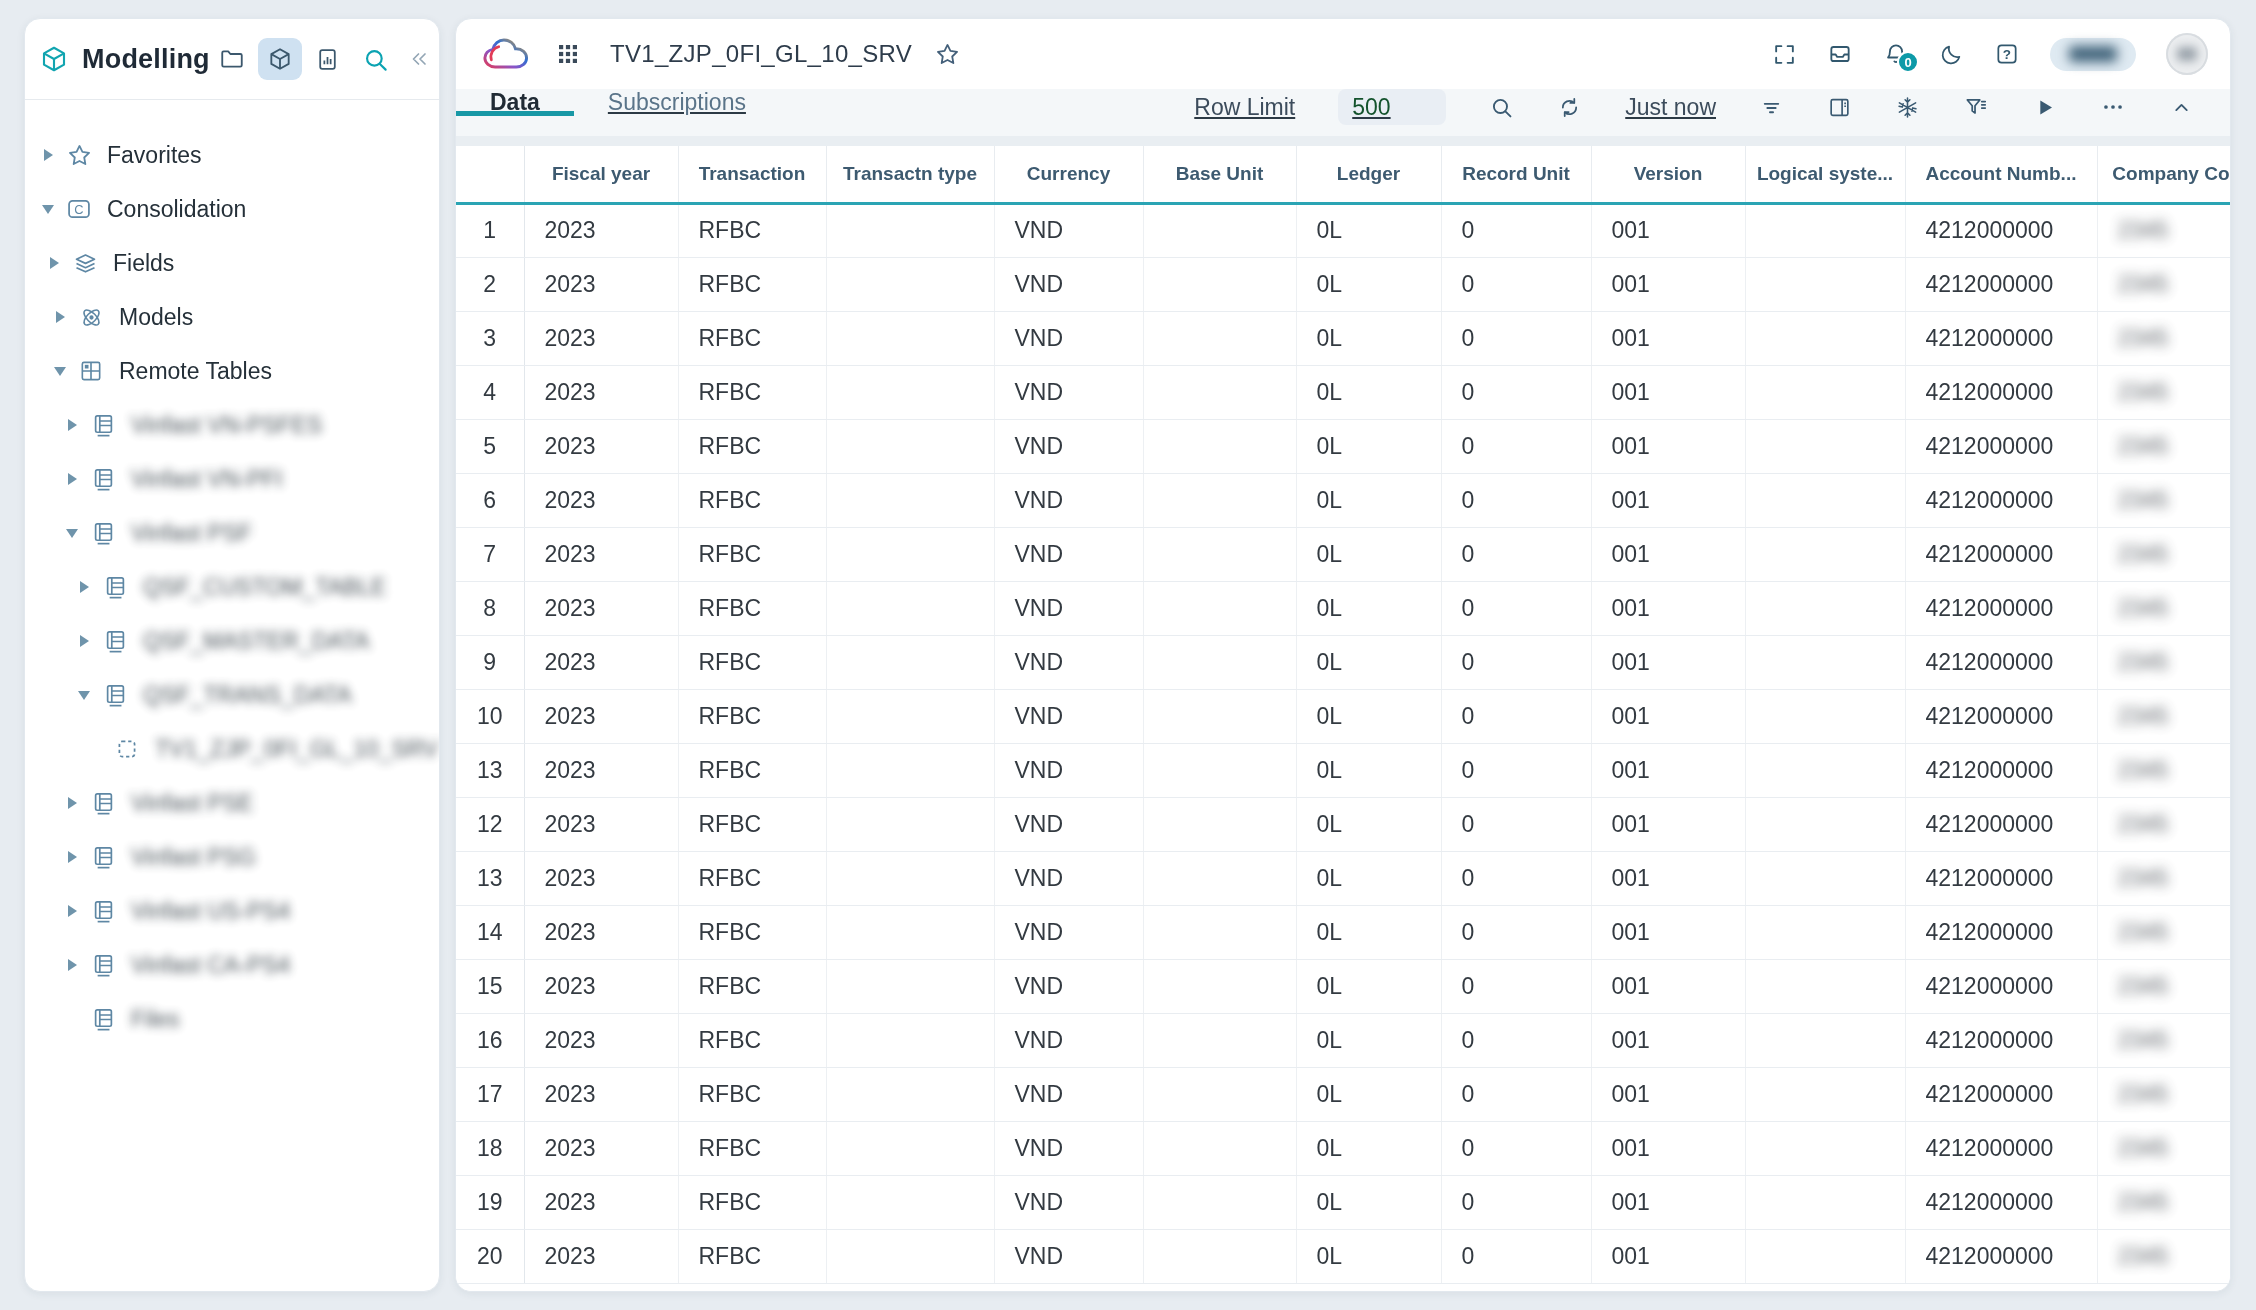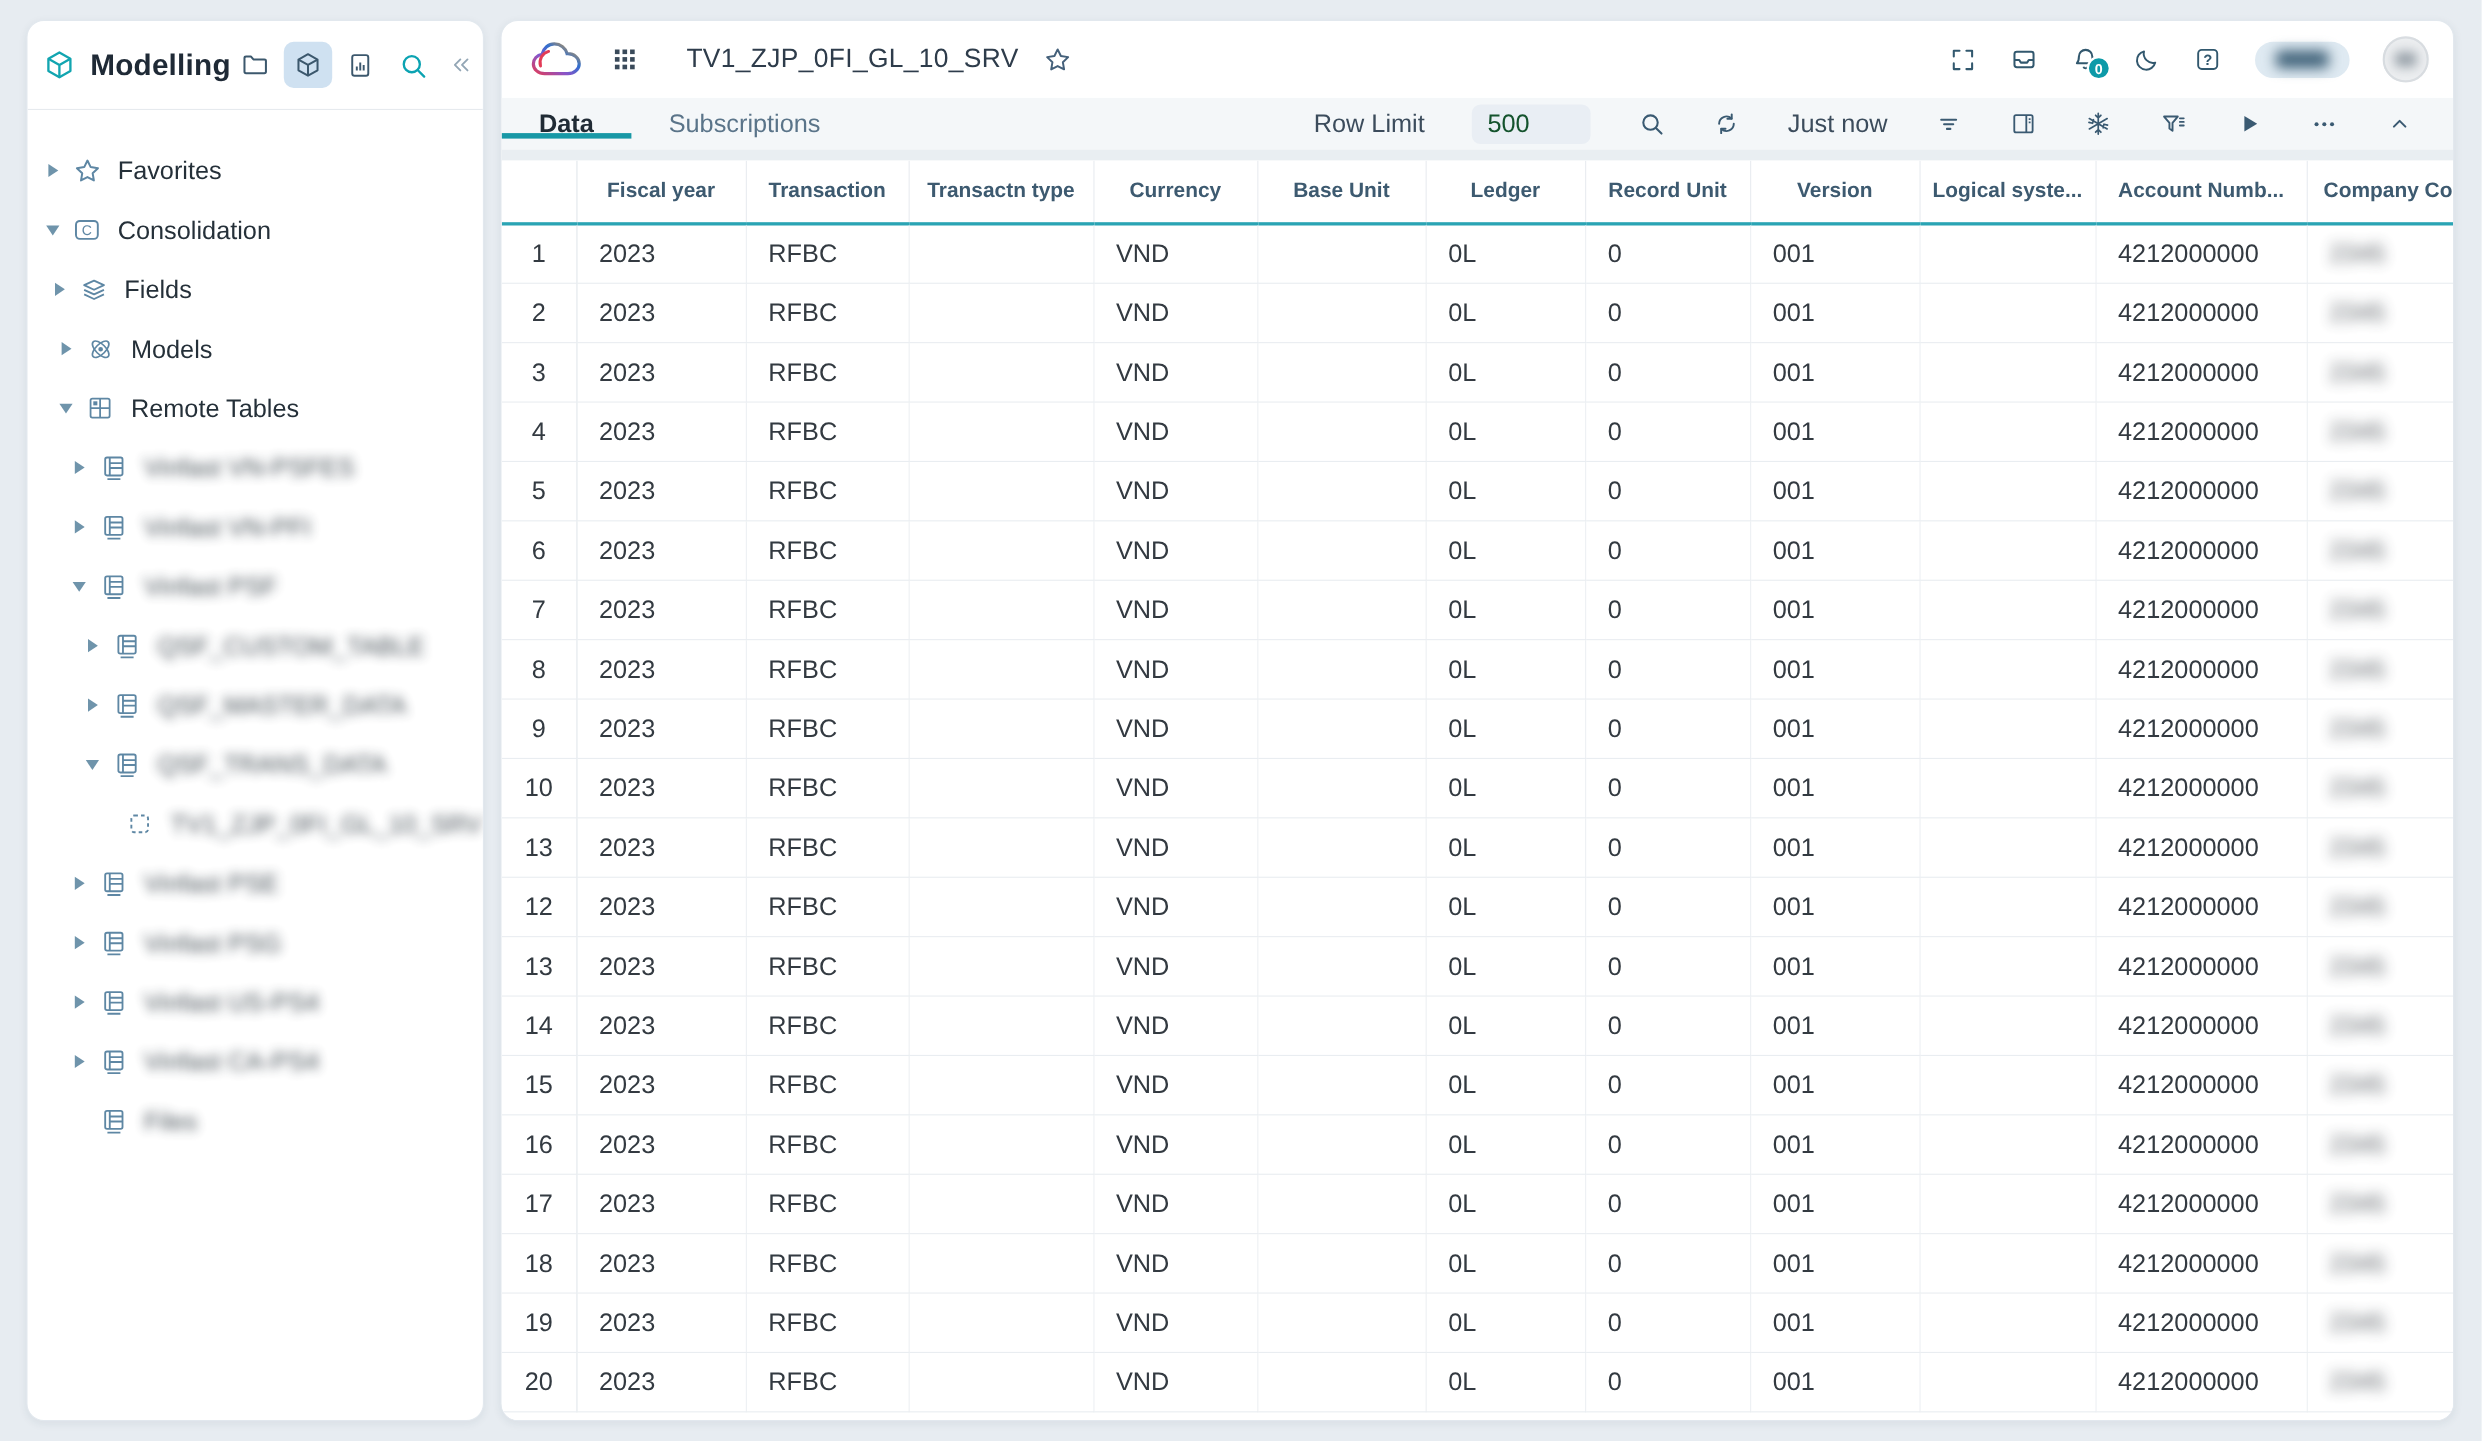--- a/index.html
+++ b/index.html
@@ -37,36 +37,36 @@
   .arr-down  { width:0; height:0; border-top:9px solid #6f94ab; border-left:6px solid transparent; border-right:6px solid transparent; }
   .tree-ico { width:28px; height:28px; margin-left:4px; flex:none; display:flex; align-items:center; justify-content:center; color:#5e87a4; }
   .tree-label { margin-left:14px; font-size:23px; font-weight:400; color:#253039; white-space:nowrap; }
   .blur-sm  { filter:blur(5px); opacity:.85; }
   .blur-cell{ filter:blur(6px); opacity:.8; }
 
   
   .main-header { height:70px; display:flex; align-items:center; padding:0 22px 0 24px; flex:none; }
   .logo { width:52px; height:38px; flex:none; }
   .grid-btn { margin-left:24px; border:none; background:none; color:#3a4a5a; cursor:pointer; display:flex; }
-  .doc-title { margin-left:44px; font-size:24px; color:#2e3c4b; letter-spacing:.3px; }
+  .doc-title { margin-left:30px; font-size:24px; color:#2e3c4b; letter-spacing:.3px; }
   .star-btn { margin-left:22px; border:none; background:none; color:#44607a; cursor:pointer; display:flex; }
   .hdr-right { margin-left:auto; display:flex; align-items:center; gap:30px; }
   .hdr-ic { border:none; background:none; color:#32586e; cursor:pointer; display:flex; position:relative; }
   .badge { position:absolute; right:-10px; bottom:-6px; width:22px; height:22px; border-radius:50%;
            background:#0d9aa8; color:#fff; font-size:13px; font-weight:700;
            display:flex; align-items:center; justify-content:center; border:2px solid #fff; }
   .pill { width:86px; height:33px; border-radius:17px; background:#dfeaf2; border:none; cursor:pointer;
           display:flex; align-items:center; justify-content:center; }
   .pill-blob { width:48px; height:16px; border-radius:4px; background:#41637a; filter:blur(6px); }
   .avatar { width:42px; height:42px; border-radius:50%; background:#eceef0; border:none; cursor:pointer;
             box-shadow:inset 0 0 0 2px #d9dde1; display:flex; align-items:center; justify-content:center; }
   .avatar-blob { width:20px; height:14px; border-radius:4px; background:#9aa3ab; filter:blur(5px); }
 
   
-  .toolbar { height:47px; background:#f4f7f9; display:flex; align-items:center; flex:none; }
+  .toolbar { height:47px; background:#f4f7f9; display:flex; align-items:flex-start; flex:none;text-decoration:underline; }
   .tabs { display:flex; }
   .tab { position:relative; padding:0 34px; display:flex; align-items:center; font-size:23px;
          color:#5a7489; cursor:pointer; }
   .tab.active { color:#202b35; font-weight:600; }
   .tab.active::after { content:""; position:absolute; left:0; right:0; bottom:0; height:5px; background:#1898a6; }
   .toolbar-right { margin-left:auto; display:flex; align-items:center; gap:43px; padding-right:36px; }
   .tb-label { font-size:23px; color:#3c4c5c; white-space:nowrap; }
   .row-limit-input { width:108px; height:36px; background:#e9eef4; border:none; border-radius:8px;
                      font-size:23px; color:#14532d; padding:0 14px;
                      font-family:"Liberation Sans", sans-serif; }

